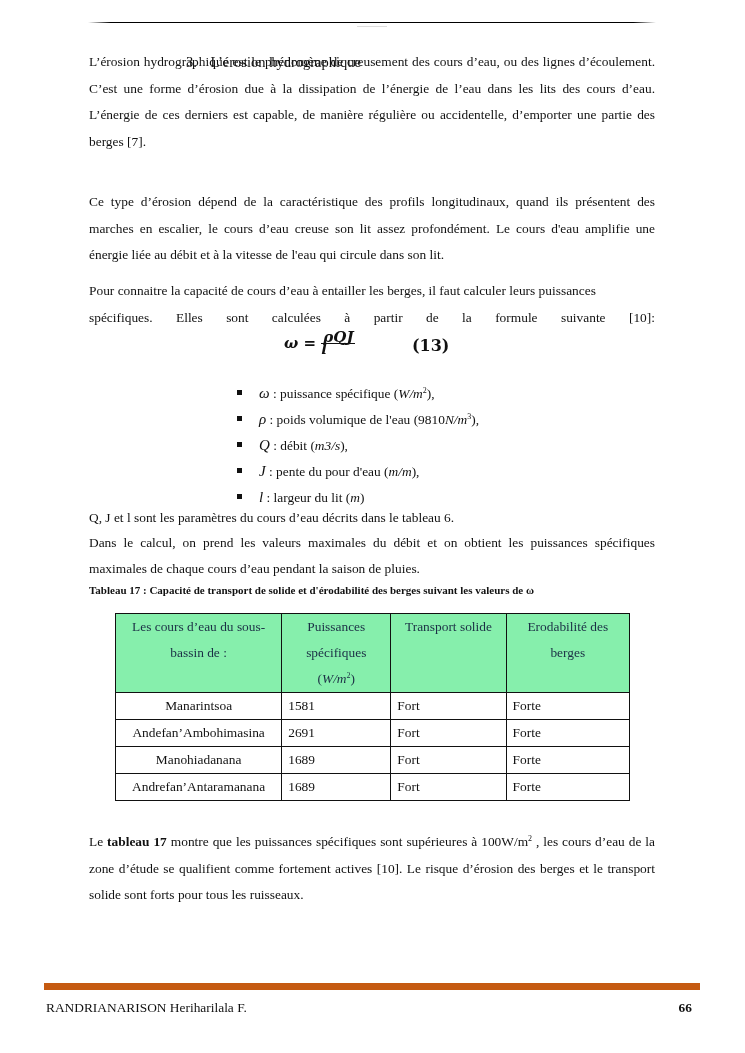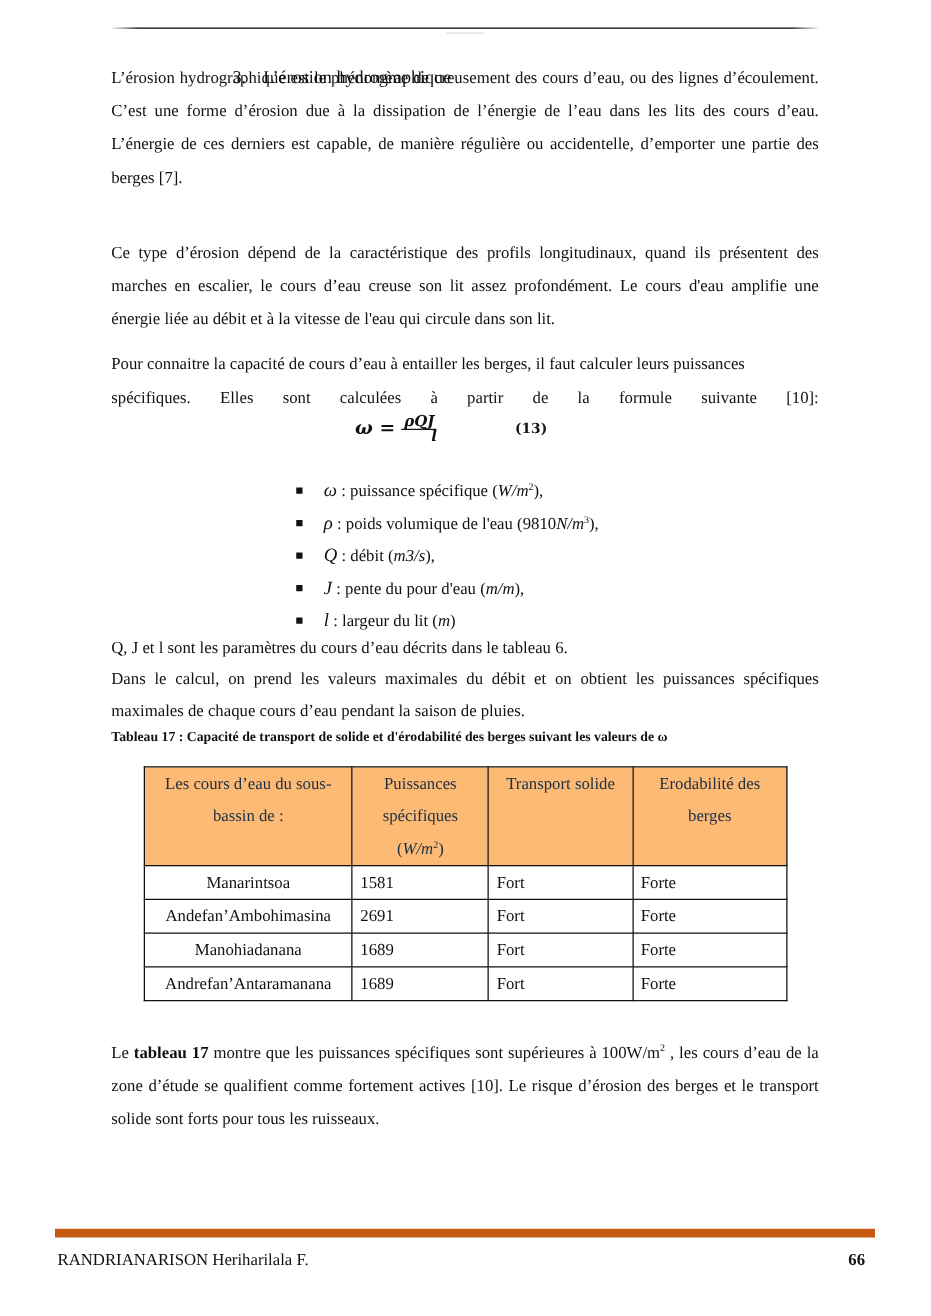--- a/index.html
+++ b/index.html
@@ -7,34 +7,34 @@
          font-family:"Liberation Serif", "DejaVu Serif", serif; color:#111; font-size:13.4px; }
   .hdr-line { position:absolute; left:88px; top:22px; width:568px; height:1px;
               background:linear-gradient(to right, rgba(0,0,0,0), #000 4%, #000 96%, rgba(0,0,0,0)); }
   .hdr-tick { position:absolute; left:357px; top:26px; width:30px; height:1px; background:#ddd; }
   .heading { position:absolute; left:186px; top:54px; font-size:14.5px; }
   .heading .num { margin-right:10px; }
   .para { position:absolute; left:89px; width:566px; line-height:26.5px; text-align:justify; }
   .para.last-left { text-align-last:left; }
   .justify-all { text-align-last:justify; }
   .formula { position:absolute; top:332px; left:284px; font-family:"DejaVu Serif", serif; font-weight:bold; font-size:15px; }
-  .formula .frac { display:inline-block; vertical-align:middle; text-align:right; font-size:12px; font-style:italic; line-height:11px; }
+  .formula .frac { display:inline-block; vertical-align:middle; text-align:left; font-size:15px; font-style:italic; line-height:11px; }
   .formula .frac .num-part { border-bottom:1px solid #111; padding:0 2px; }
-  .formula .eqno { position:absolute; left:128px; top:4px; font-size:11px; white-space:nowrap; }
+  .formula .eqno { position:absolute; left:128px; top:4px; font-size:16px; white-space:nowrap; }
   .formula .omega { font-style:italic; }
   ul.vars { position:absolute; left:222px; top:368px; margin:12px; padding:0; list-style:none; }
   ul.vars li { position:relative; height:26px; line-height:26px; padding-left:25px; font-size:13.4px; }
   ul.vars li .bullet { position:absolute; left:3px; top:10px; width:5px; height:5px; background:#111; }
   ul.vars li .sym { font-style:italic; font-size:15px; }
   i { font-style:italic; }
   sup { font-size:8px; vertical-align:5px; line-height:0; }
   .caption { position:absolute; left:89px; top:584px; font-weight:bold; font-size:11px; }
   table.data { position:absolute; left:115px; top:613px; width:515px; border-collapse:collapse; font-size:13.4px; }
   table.data th, table.data td { border:1px solid #111; }
-  table.data th { background:#fdba74; color:#1b2f45; font-weight:normal; vertical-align:top; text-align:center;
+  table.data th { background:#86efac; color:#1b2f45; font-weight:normal; vertical-align:top; text-align:center;
                   line-height:26px; padding:0 4px; height:78px; }
   table.data td { height:26px; line-height:24px; padding:0 6px; }
   table.data td.name { text-align:center; padding:0 4px; }
   .col1 { width:154px; } .col2 { width:98px; } .col3 { width:104px; } .col4 { width:112px; }
   .footer-bar { position:absolute; left:44px; top:983px; width:656px; height:7px; background:#c55a11; }
   .footer-author { position:absolute; left:46px; top:1000px; font-size:13.4px; }
   .footer-page { position:absolute; right:53px; top:1000px; font-size:13.4px; font-weight:bold; }
   b { font-weight:bold; }
 </style>
 </head>

